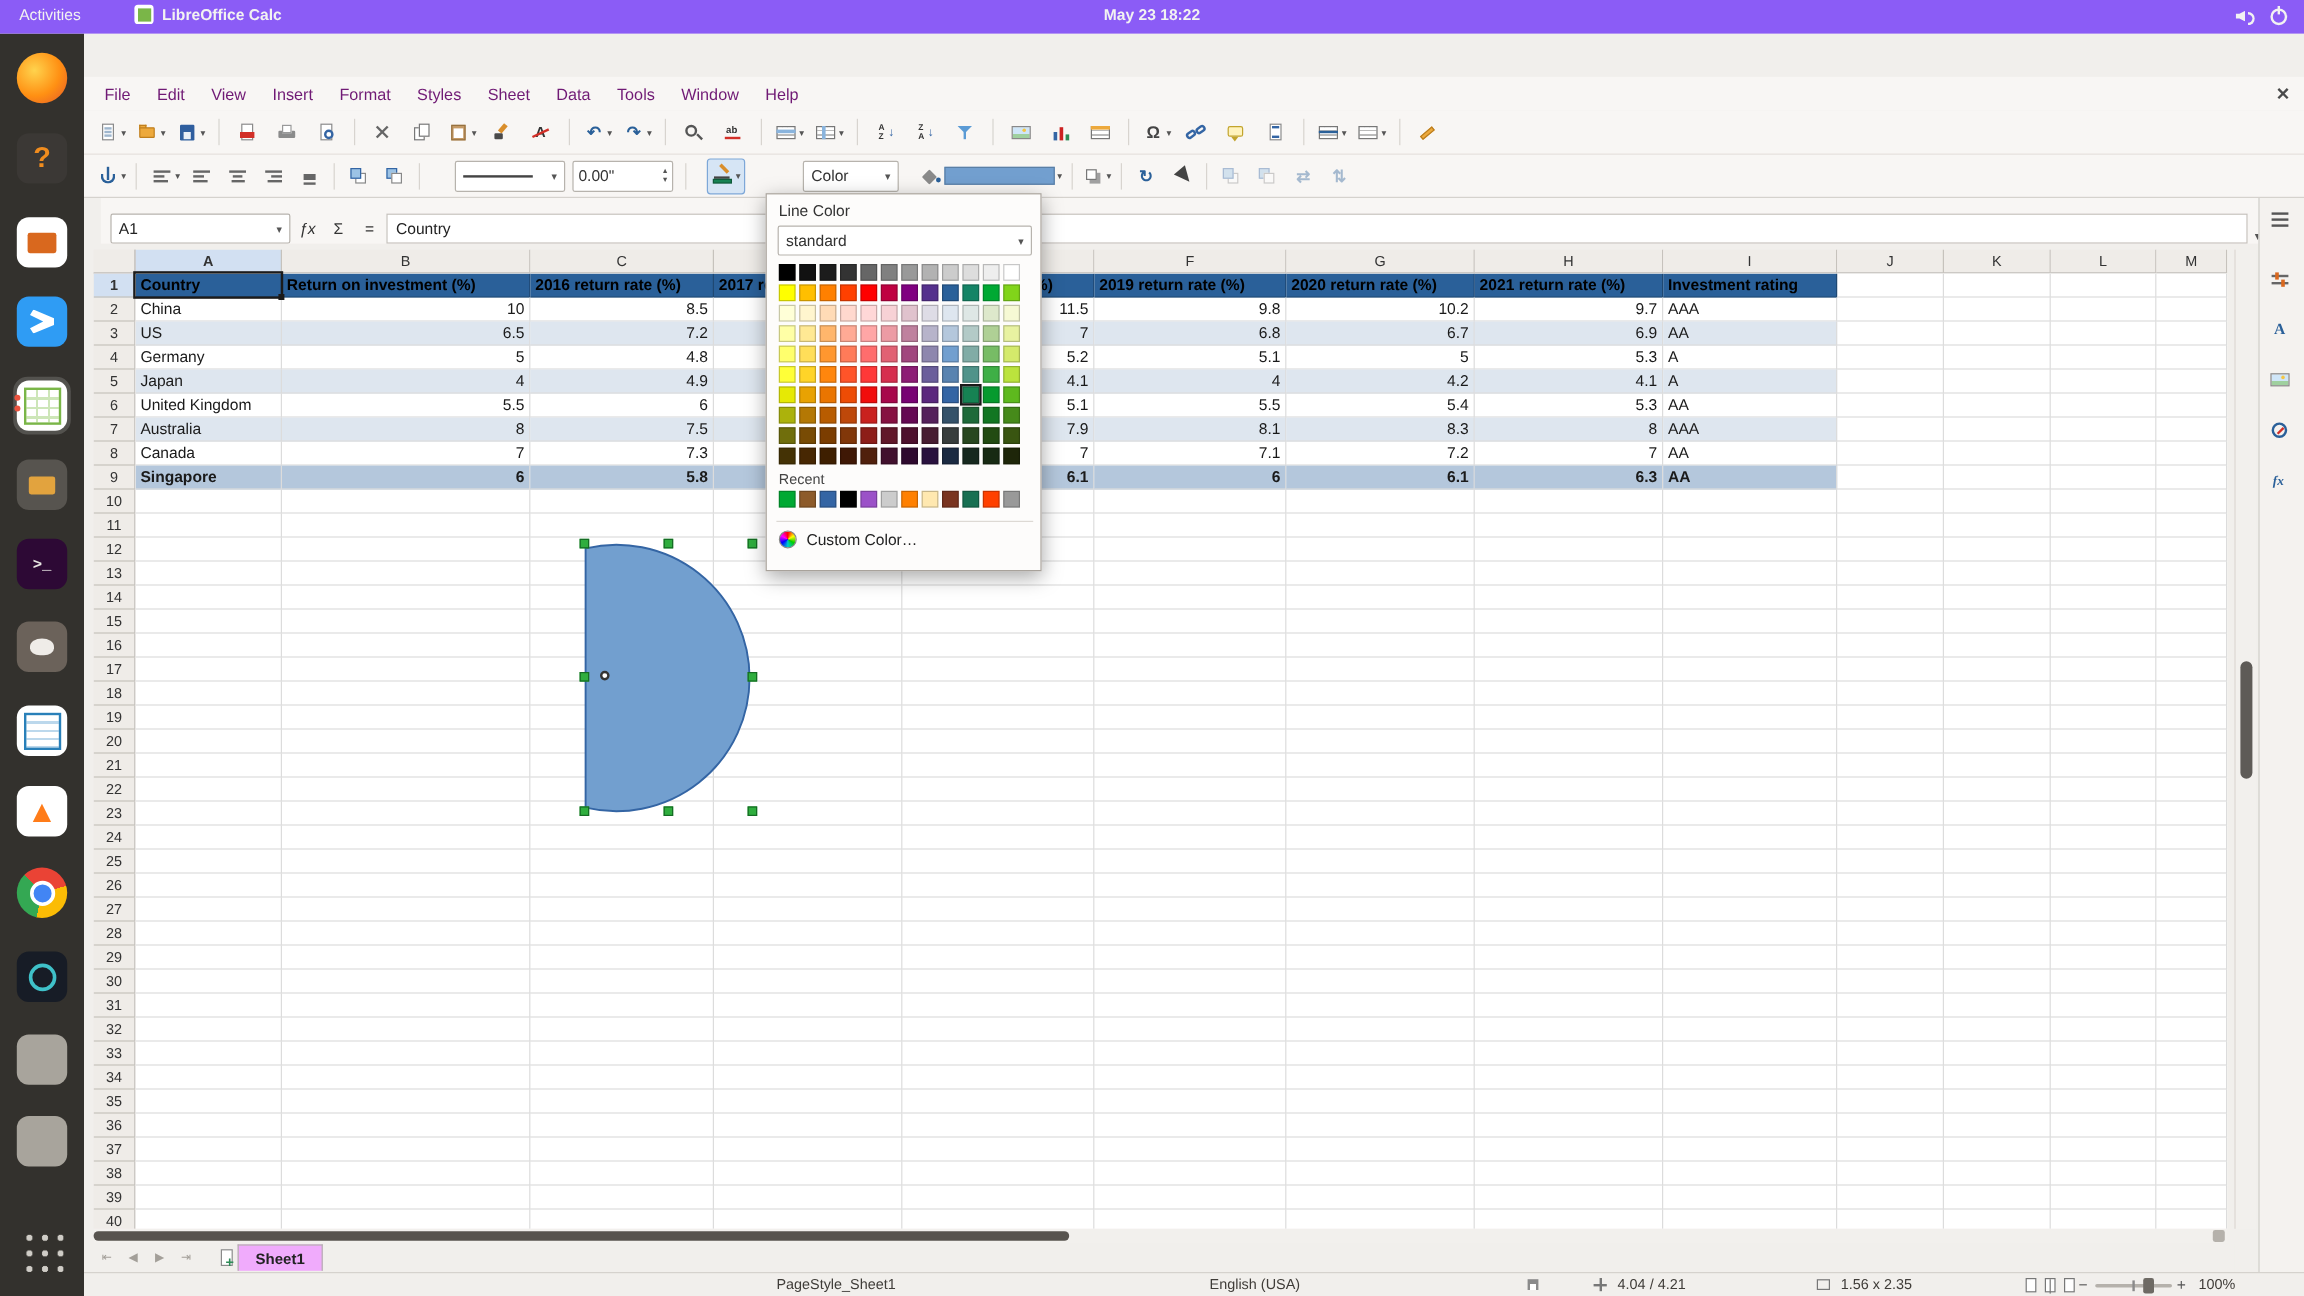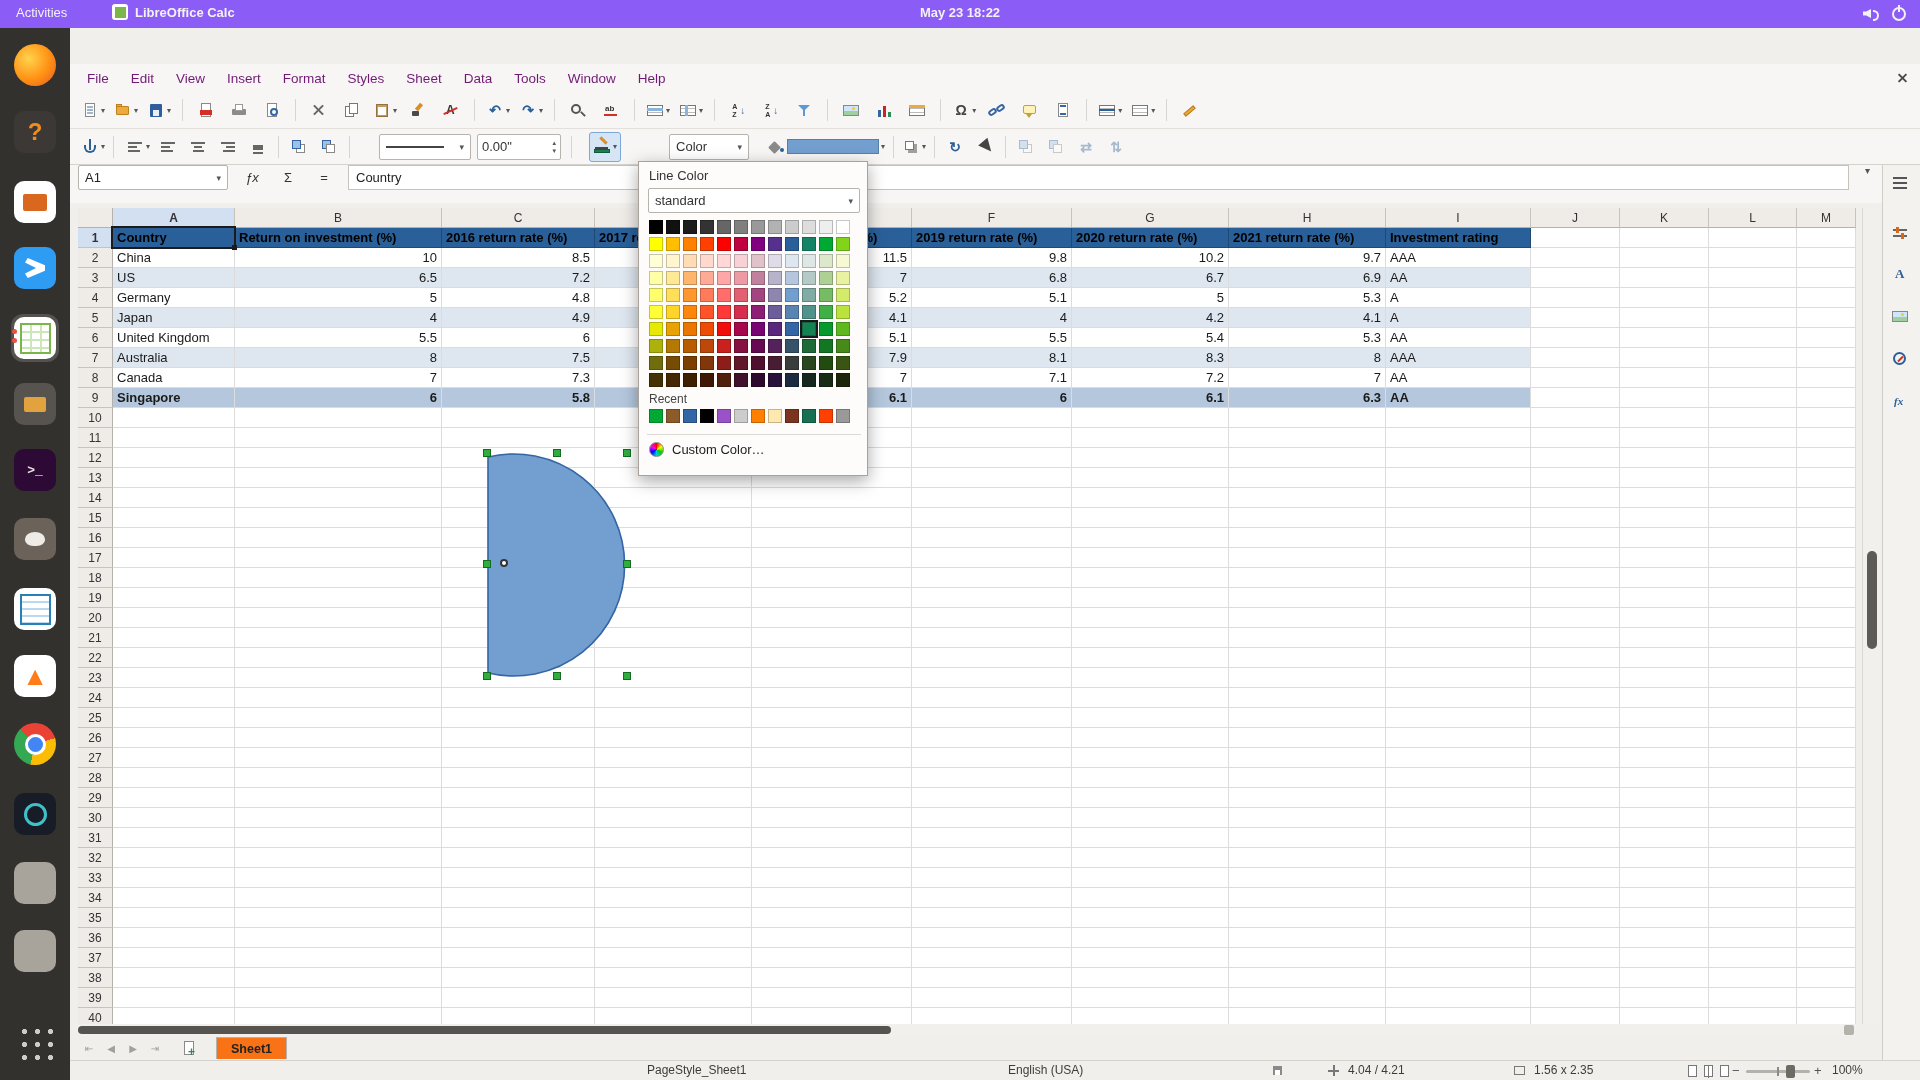--- a/index.html
+++ b/index.html
@@ -149,21 +149,21 @@
   .ci-linepen::after{left:6px;top:1px;width:9px;height:3px;background:#d98e2b;transform:rotate(45deg)}
   .ci-bars::before{left:2px;top:4px;width:14px;height:2px;background:#555;box-shadow:0 5px 0 #555,0 10px 0 #555}
   .ci-sliders::before{left:2px;top:5px;width:14px;height:2px;background:#666;box-shadow:0 6px 0 #666}
   .ci-sliders::after{left:5px;top:3px;width:3px;height:6px;background:#d9681e;box-shadow:5px 6px 0 #d9681e}
   .ci-styleA::before{content:"A";font:bold 13px/1 "Liberation Serif";color:#2a6099;left:4px;top:2px}
   .ci-compass::before{left:2px;top:2px;width:13px;height:13px;border:2px solid #2a6099;border-radius:50%}
   .ci-compass::after{left:6px;top:8px;width:7px;height:2px;background:#d22f27;transform:rotate(-45deg)}
   .ci-fx::before{content:"fx";font:italic bold 11px/1 "Liberation Serif";color:#2a6099;left:3px;top:3px}
 
   
-  #formulabar{position:absolute;left:70px;top:165px;width:1812px;height:38px;background:#f8f6f4;display:flex;align-items:flex-start;padding:0 8px;gap:12px}
+  #formulabar{position:absolute;left:84px;top:165px;width:1812px;height:38px;background:#f8f6f4;display:flex;align-items:flex-end;padding:0 8px;gap:2px}
   #namebox{width:150px;height:25px;background:#fff;border:1px solid #b7b3ad;border-radius:2px;display:flex;align-items:center;padding:0 6px;font-size:13px;color:#222}
   #namebox .caret{margin-left:auto;font-size:9px;color:#555}
   .fbtn{width:24px;height:25px;display:flex;align-items:center;justify-content:center;font-size:13px;color:#333;border-radius:3px}
   #inputline{flex:1;height:25px;background:#fff;border:1px solid #c6c2bc;display:flex;align-items:center;padding:0 7px;font-size:13px;color:#222}
   #fbexpand{font-size:10px;color:#555;padding:0 4px}
 
   
   #corner{position:absolute;left:78px;top:208px;width:35px;height:20px;background:#efece8;border-right:1px solid #b5b2ae;border-bottom:1px solid #b5b2ae}
   #colheads{position:absolute;left:113px;top:208px;height:20px;display:flex;overflow:hidden;width:1743px}
   .colhead{height:20px;background:#efece8;border-right:1px solid #c6c2bc;border-bottom:1px solid #b5b2ae;font-size:12px;color:#333;display:flex;align-items:center;justify-content:center;flex:none}
@@ -190,21 +190,21 @@
   #vthumb{position:absolute;left:4px;top:343px;width:10px;height:98px;background:#5e5b57;border-radius:5px}
   #hscroll{position:absolute;left:78px;top:1024px;width:1778px;height:12px;background:#f2f0ed}
   #hthumb{position:absolute;left:0;top:2px;width:813px;height:8px;background:#57534e;border-radius:4px}
   #hsplit{position:absolute;right:2px;top:1px;width:10px;height:10px;background:#b5b1ab;border-radius:2px}
 
   
   #tabbar{position:absolute;left:70px;top:1036px;width:1792px;height:24px;background:#f1efec;display:flex;align-items:center;font-size:12.5px;color:#444}
   .tabnav{width:22px;text-align:center;color:#a39f99;font-size:10px}
   #tabnav-wrap{display:flex;margin-left:8px;align-items:center}
   #addsheet{margin-left:14px}
-  #sheettab{margin-left:18px;height:22px;background:#f97316;border:1px solid #b5b2ae;border-bottom:none;display:flex;align-items:center;padding:0 14px;font-weight:bold;color:#222}
+  #sheettab{height:22px;background:#f0abfc;border:1px solid #b5b2ae;border-bottom:none;display:flex;align-items:center;padding:0 14px;font-weight:bold;color:#222}
 
   
   #statusbar{position:absolute;left:70px;top:1060px;width:1850px;height:20px;background:#f1efec;border-top:1px solid #d5d2cd;font-size:12px;color:#3f3c38}
   .st{position:absolute;top:0;line-height:19px}
   .st-icon{position:absolute;top:5px}
   .st-modified{width:9px;height:9px;background:#8a8a8a}
   .st-modified::after{content:"";position:absolute;left:2px;top:4px;width:5px;height:5px;background:#fff}
   .st-pos{width:11px;height:11px;top:4px}
   .st-pos::before{content:"";position:absolute;left:5px;top:0;width:2px;height:11px;background:#777}
   .st-pos::after{content:"";position:absolute;left:0;top:5px;width:11px;height:2px;background:#777}

